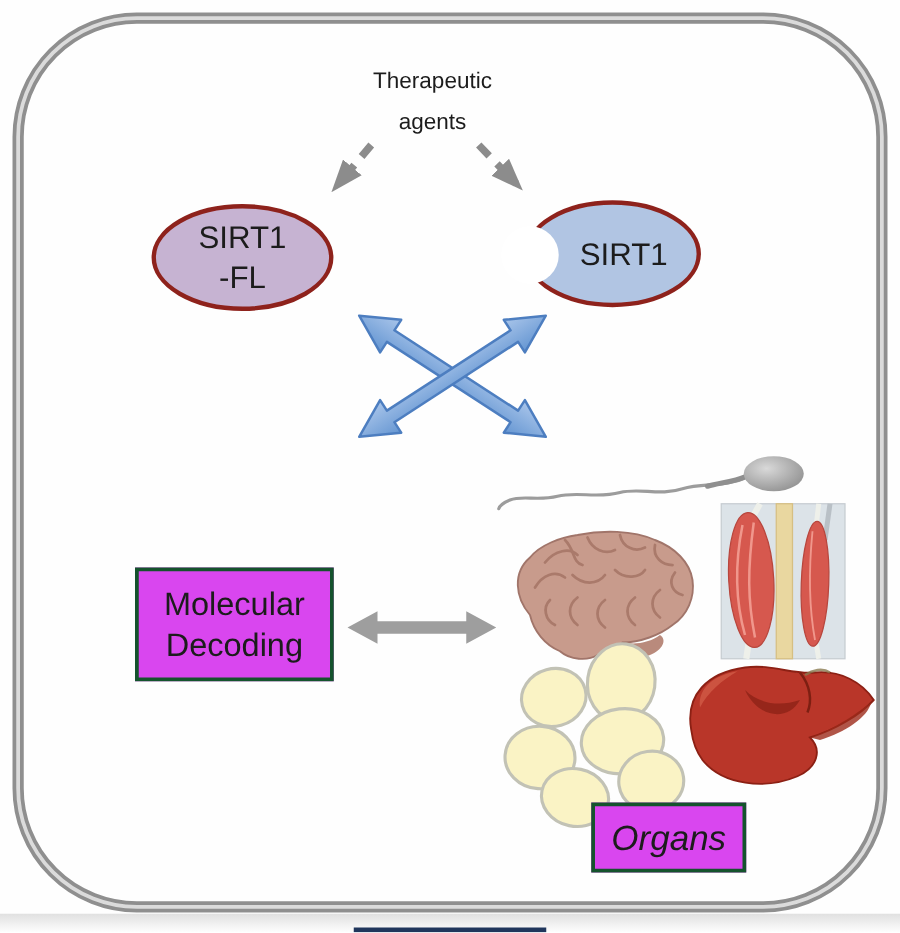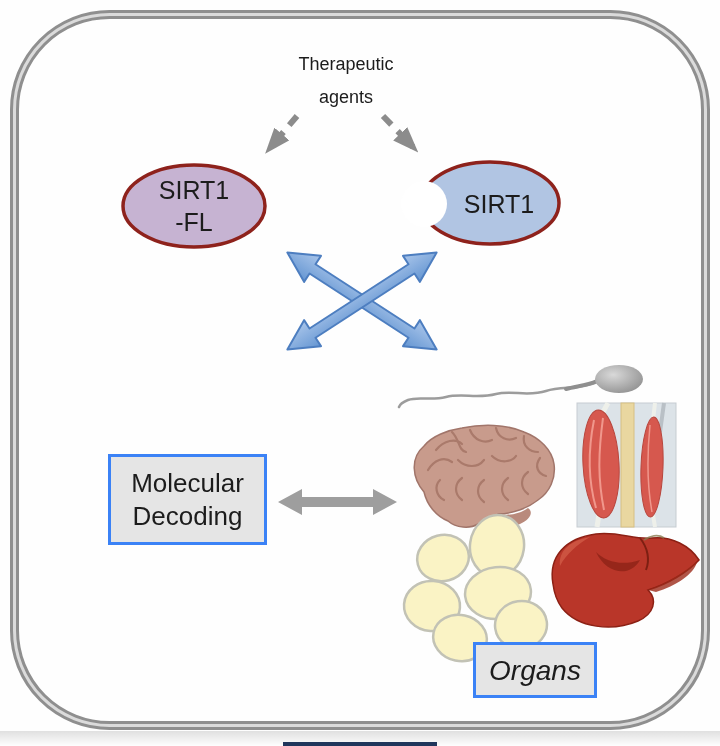--- a/index.html
+++ b/index.html
@@ -8,21 +8,21 @@
     font-family:"Liberation Sans",sans-serif;overflow:hidden;
   }
   svg.art{position:absolute;left:0;top:0;}
   .lbl{
     position:absolute;transform:translate(-50%,-50%);
     text-align:center;color:#1c1c1c;font-size:18px;line-height:33px;
     white-space:nowrap;
   }
   .lbl span{display:block;}
   .boxed{
-    position:absolute;border:3px solid #3b82f6;background:#e5e5e5;
+    position:absolute;border:3px solid #14532d;background:#d946ef;
     display:flex;align-items:center;justify-content:center;
     text-align:center;color:#1c1c1c;font-size:26px;line-height:33px;
   }
   .boxed .inner span{display:block;}
 </style>
 </head>
 <body>
 
 <div class="stage">
 

